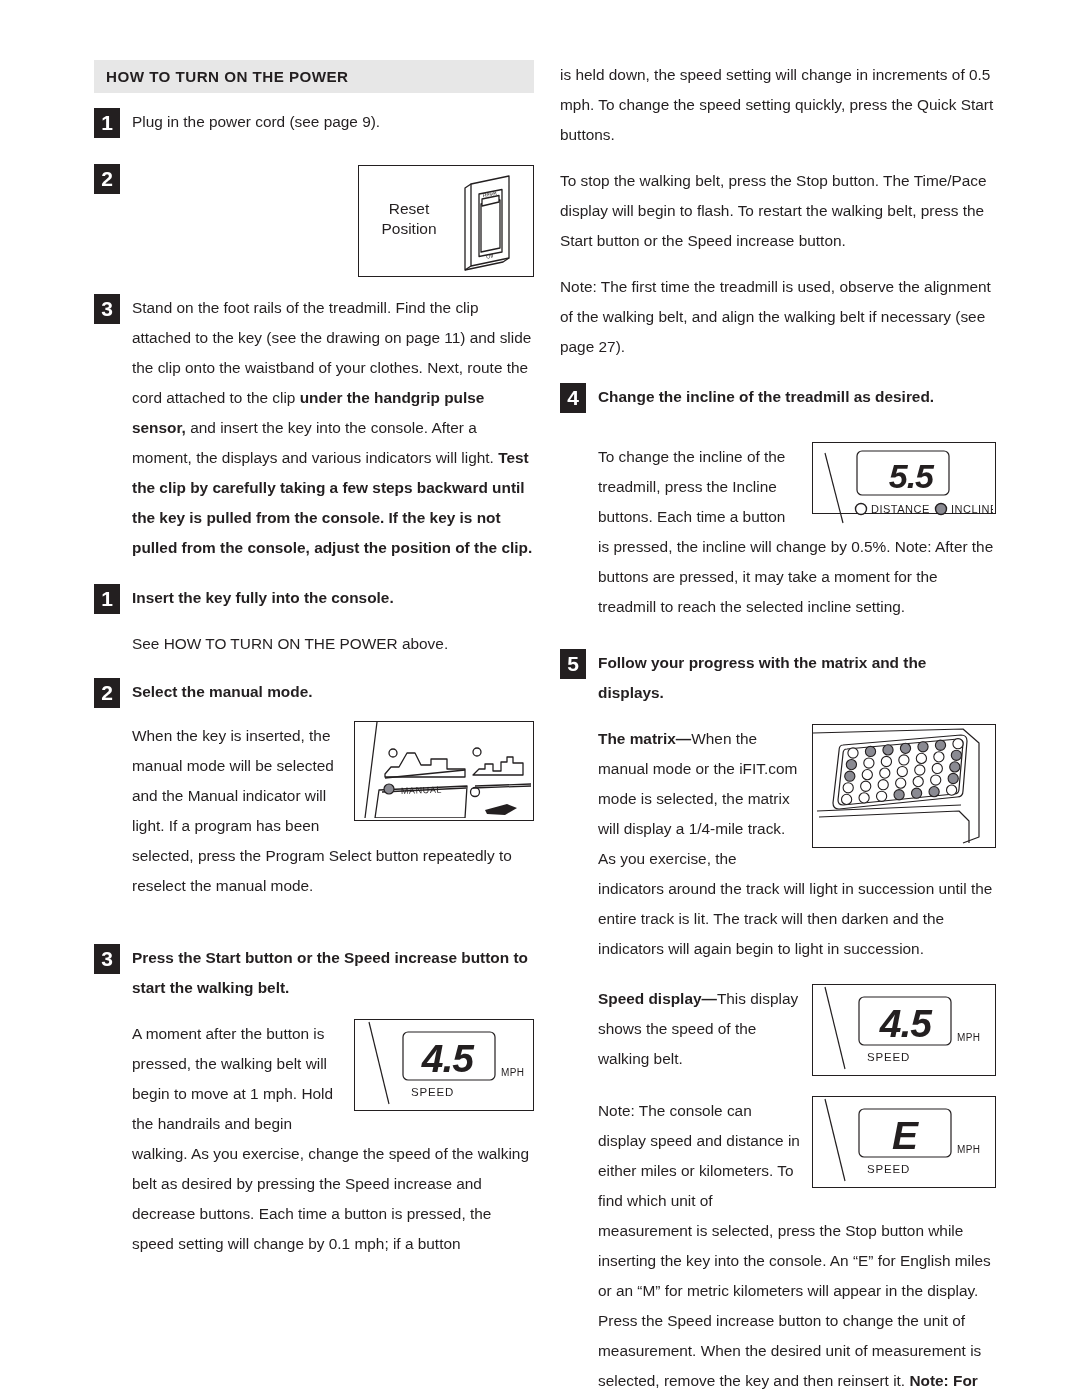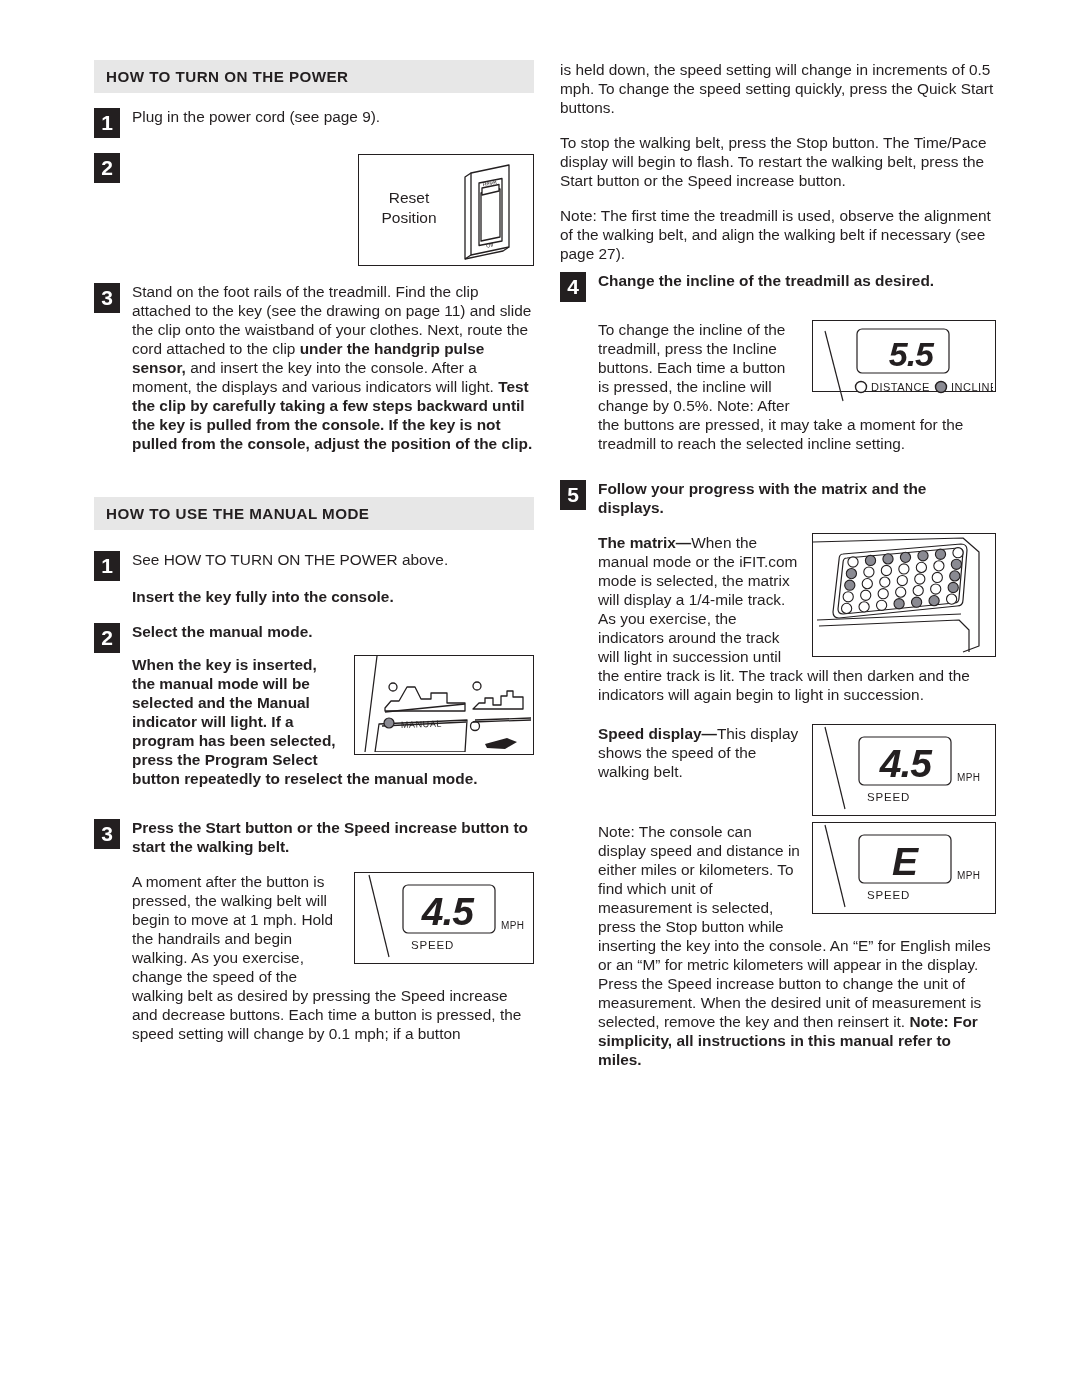--- a/index.html
+++ b/index.html
@@ -39,21 +39,21 @@
     font-weight:bold;
     font-size:21px;
     line-height:30px;
     text-align:center;
     font-family:"Liberation Sans", sans-serif;
   }
   .step-body { margin-left:38px; }
 
   p, .para {
     font-size:15.4px;
-    line-height:19px;
+    line-height:30px;
     margin:0 0 16px 0;
     color:#231f20;
   }
   .para.tight { margin-bottom:0; }
   .bold { font-weight:bold; }
   .allbold { font-weight:bold; }
 
   
   .wrapbox::after { content:""; display:block; clear:both; }
 
@@ -128,27 +128,26 @@
 
     <div class="step" style="margin-top:10px;">
       <div class="stepnum">3</div>
       <div class="step-body" style="margin-left:38px;">
         <p class="para" style="margin-bottom:12px;">
           <span>Stand on the foot rails of the treadmill. Find the clip attached to the key (see the drawing on page 11) and slide the clip onto the waistband of your clothes. Next, route the cord attached to the clip </span><span class="bold">under the handgrip pulse sensor,</span><span> and insert the key into the console. After a moment, the displays and various indicators will light. </span><span class="bold">Test the clip by carefully taking a few steps backward until the key is pulled from the console. If the key is not pulled from the console, adjust the position of the clip.</span>
         </p>
       </div>
     </div>
 
-    <div class="sec-head" style="margin-top:44px;">HOW TO USE THE MANUAL MODE</div>
 
     <div class="step" style="margin-top:20px;">
       <div class="stepnum">1</div>
       <div class="step-body">
+        <p class="para allbold" style="margin-bottom:16px;">Insert the key fully into the console.</p>
         <p class="para" style="margin-bottom:18px;">See HOW TO TURN ON THE POWER above.</p>
-        <p class="para allbold" style="margin-bottom:16px;">Insert the key fully into the console.</p>
       </div>
     </div>
 
     <div class="step wrapbox">
       <div class="stepnum">2</div>
       <div class="step-body">
         <p class="para allbold" style="margin-bottom:14px;">Select the manual mode.</p>
         <div class="fig fig-console fig-right" style="margin-left:12px;margin-top:0;">
           <svg width="176" height="96" viewBox="0 0 176 96">
             <g fill="none" stroke="#231f20" stroke-width="1.3" stroke-linejoin="round">
@@ -165,21 +164,21 @@
               <path d="M27 70 L111 66"></path>
               <path d="M120 64 L176 62"></path>
               <path d="M118 66 L176 64"></path>
               <circle cx="120" cy="70" r="4.5"></circle>
             </g>
             <circle cx="34" cy="67" r="5" fill="#8a8a92" stroke="#231f20" stroke-width="1.2"></circle>
             <text x="46" y="72" font-family="Liberation Sans, sans-serif" font-size="9" letter-spacing="0.6" fill="#231f20" transform="rotate(-2 46 72)">MANUAL</text>
             <path d="M130 88 L152 82 L162 86 L150 93 L132 92 Z" fill="#231f20" stroke="none"></path>
           </svg>
         </div>
-        <p class="para" style="margin-bottom:14px;font-weight:bold;">When the key is inserted, the manual mode will be selected and the Manual indicator will light. If a program has been selected, press the Program Select button repeatedly to reselect the manual mode.</p>
+        <p class="para" style="margin-bottom:26px;">When the key is inserted, the manual mode will be selected and the Manual indicator will light. If a program has been selected, press the Program Select button repeatedly to reselect the manual mode.</p>
       </div>
     </div>
 
     <div class="step wrapbox" style="margin-top:16px;">
       <div class="stepnum">3</div>
       <div class="step-body">
         <p class="para allbold" style="margin-bottom:16px;">Press the Start button or the Speed increase button to start the walking belt.</p>
         <div class="fig fig-lcd fig-right" style="margin-left:12px;">
           <svg width="176" height="88" viewBox="0 0 176 88">
             <g fill="none" stroke="#231f20" stroke-width="1.2">
@@ -194,21 +193,21 @@
         <p class="para" style="margin-bottom:0;">A moment after the button is pressed, the walking belt will begin to move at 1 mph. Hold the handrails and begin walking. As you exercise, change the speed of the walking belt as desired by pressing the Speed increase and decrease buttons. Each time a button is pressed, the speed setting will change by 0.1 mph; if a button</p>
       </div>
     </div>
 
   </div>
 
   <div class="col col-right">
 
     <p class="para">is held down, the speed setting will change in increments of 0.5 mph. To change the speed setting quickly, press the Quick Start buttons.</p>
     <p class="para">To stop the walking belt, press the Stop button. The Time/Pace display will begin to flash. To restart the walking belt, press the Start button or the Speed increase button.</p>
-    <p class="para" style="margin-bottom:8px;">Note: The first time the treadmill is used, observe the alignment of the walking belt, and align the walking belt if necessary (see page 27).</p>
+    <p class="para" style="margin-bottom:20px;">Note: The first time the treadmill is used, observe the alignment of the walking belt, and align the walking belt if necessary (see page 27).</p>
 
     <div class="step wrapbox">
       <div class="stepnum">4</div>
       <div class="step-body">
         <p class="para allbold" style="margin-bottom:30px;">Change the incline of the treadmill as desired.</p>
         <div class="fig fig-lcd fig-right" style="margin-left:12px;width:184px;height:72px;">
           <svg width="180" height="84" viewBox="0 0 180 84">
             <g fill="none" stroke="#231f20" stroke-width="1.2">
               <path d="M12 10 L30 80"></path>
               <rect x="44" y="8" width="92" height="44" rx="5"></rect>

